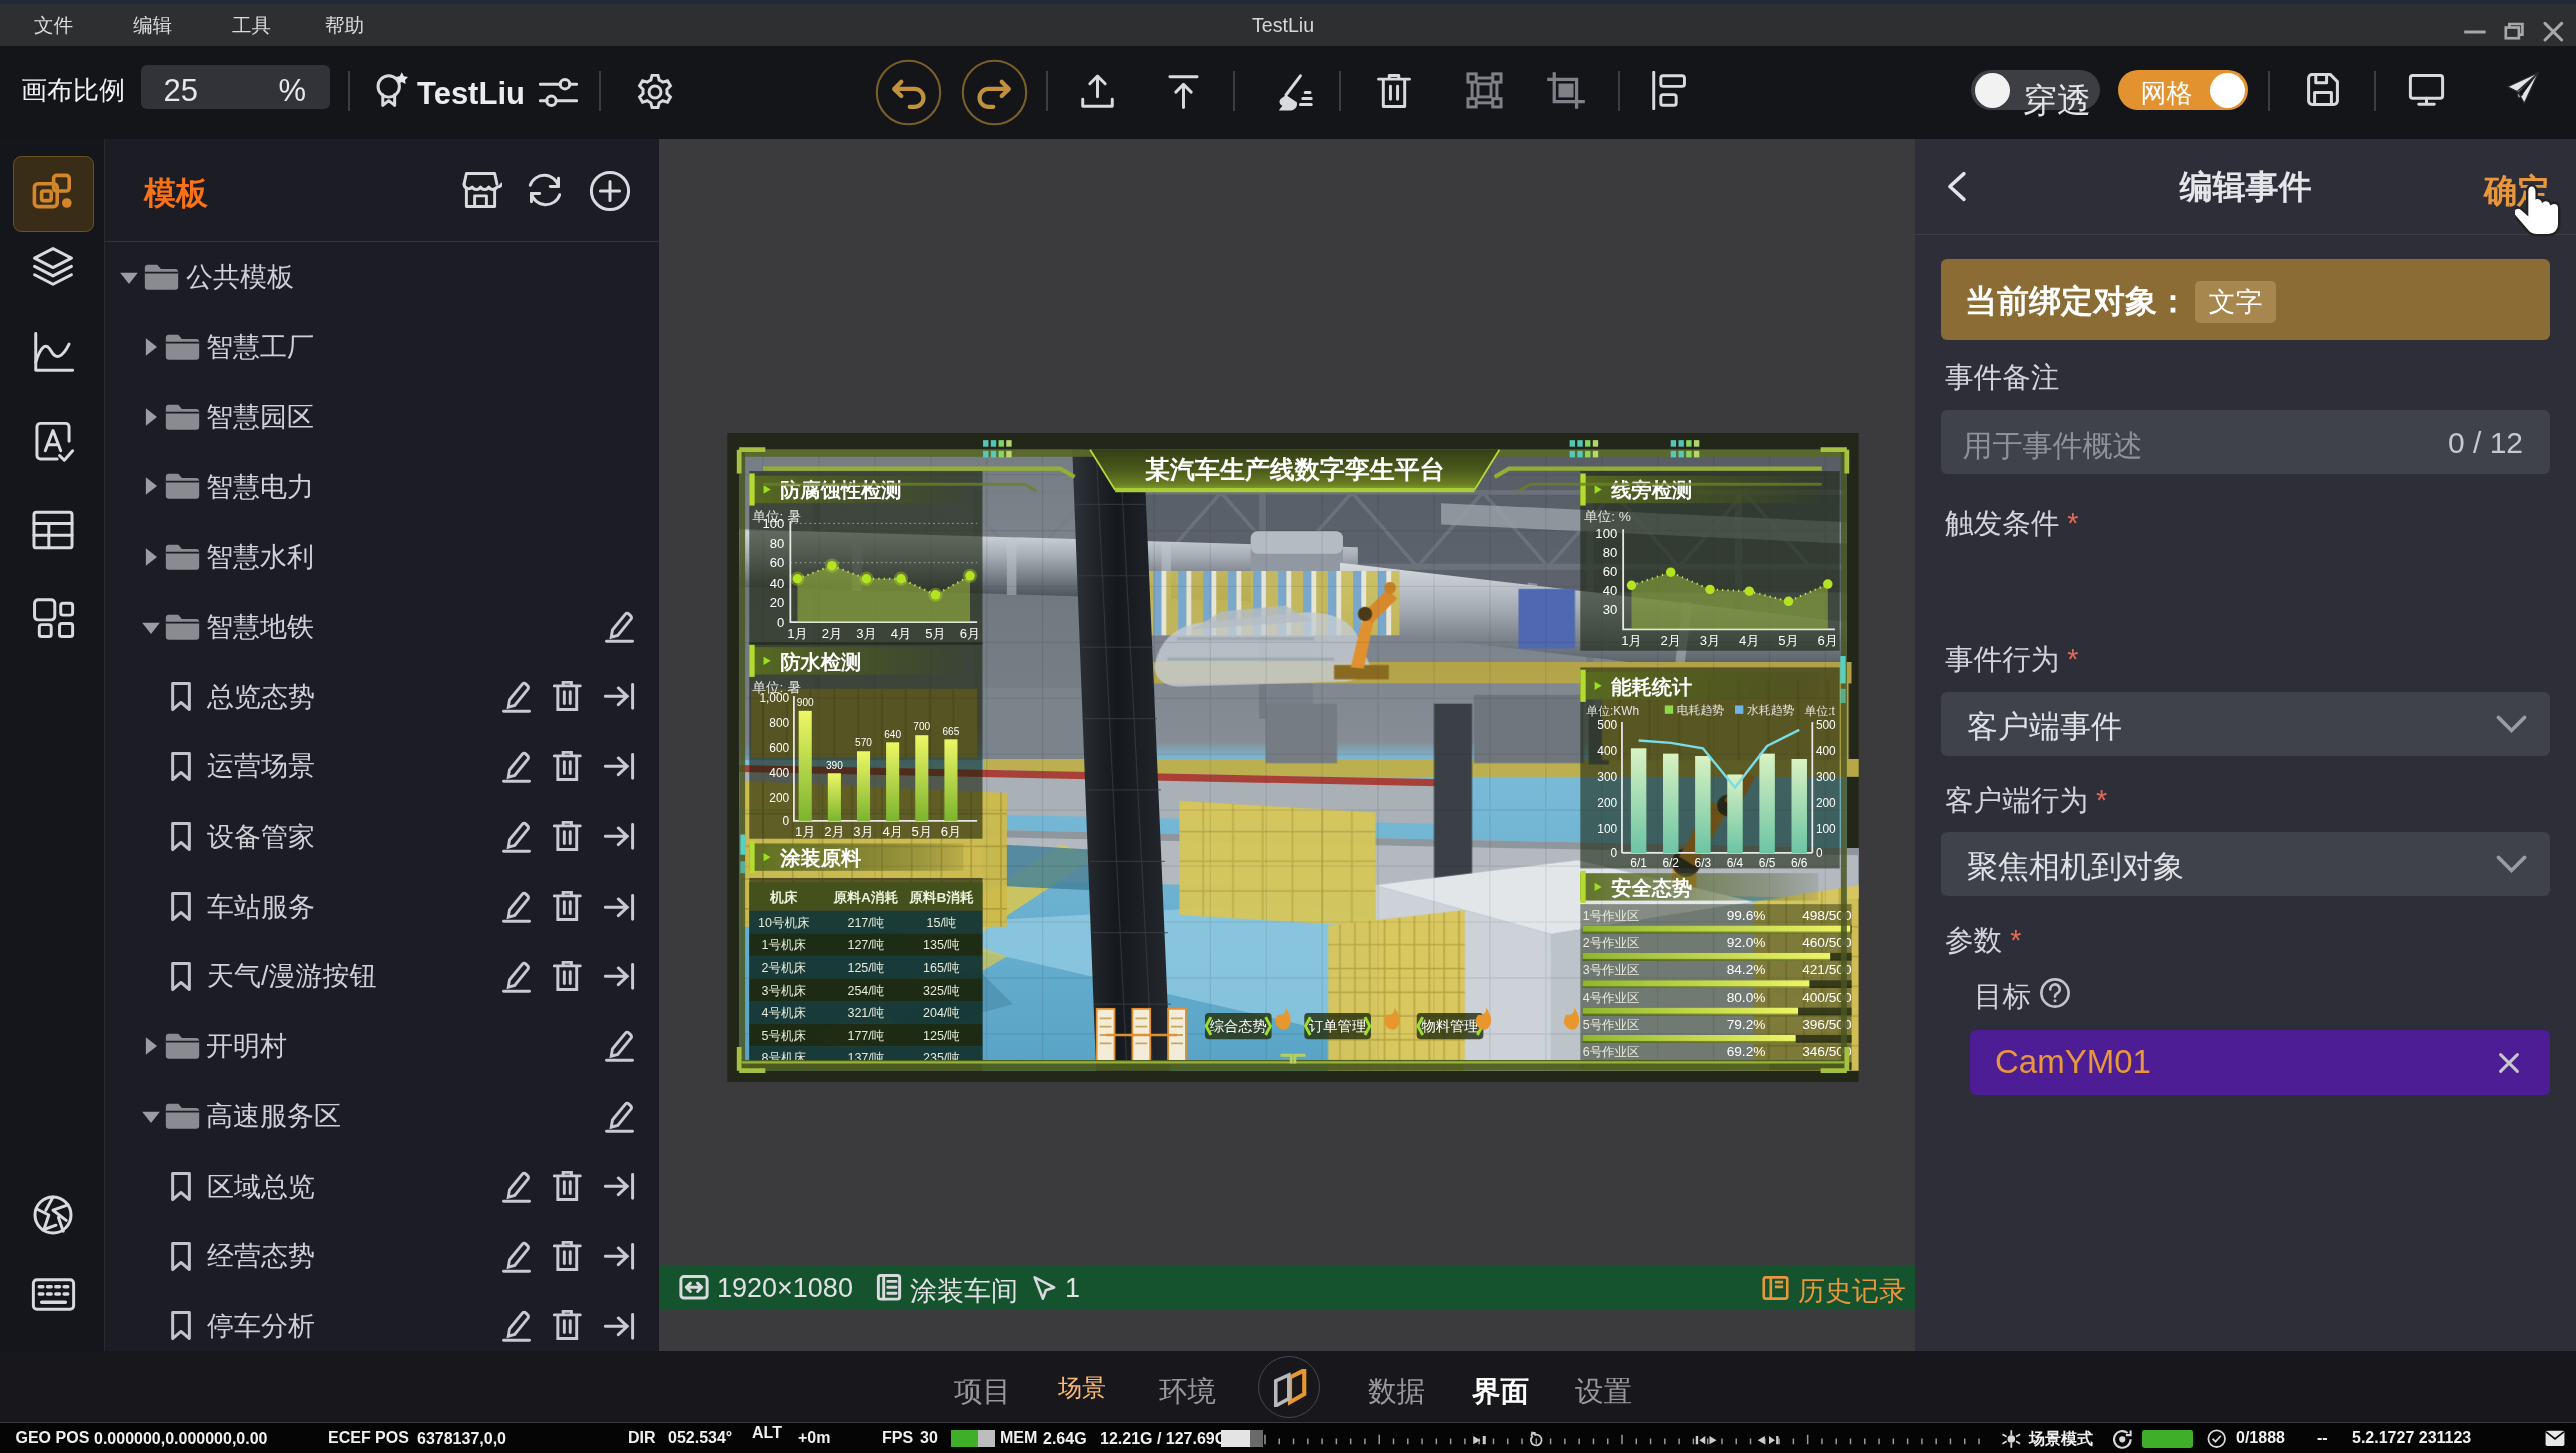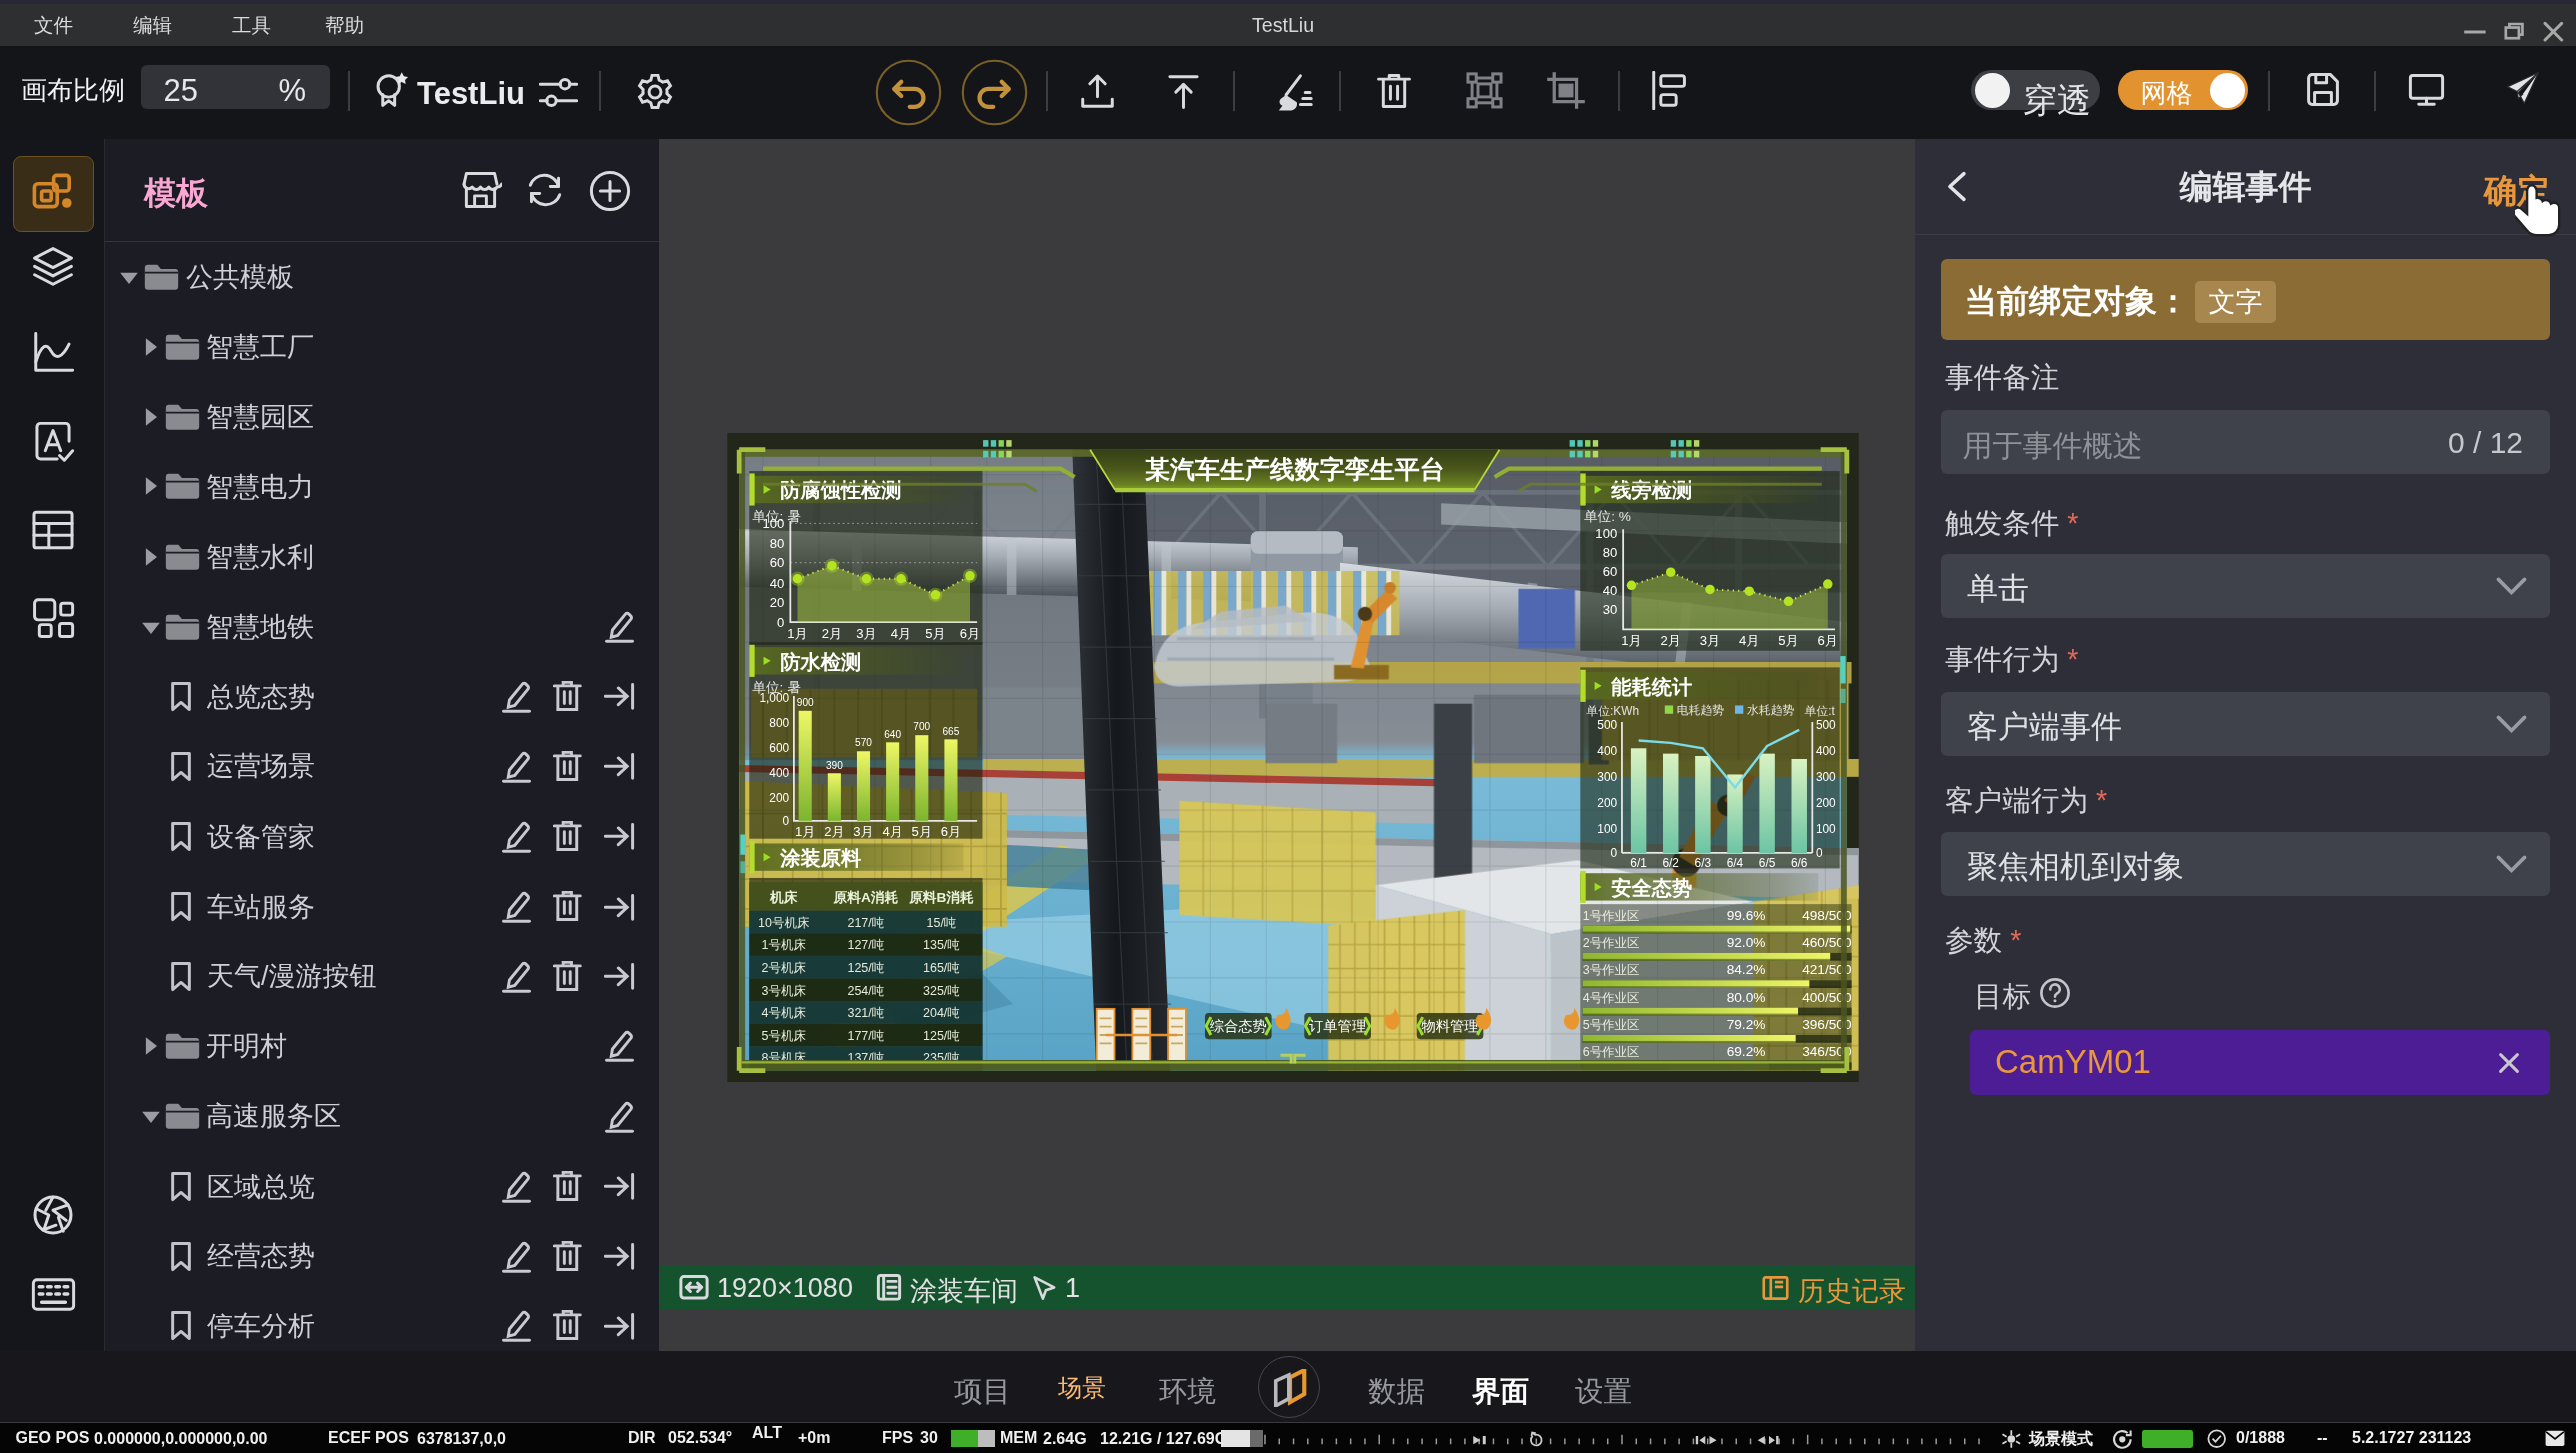--- a/index.html
+++ b/index.html
@@ -209,21 +209,21 @@
     </g>
   </svg>
   <svg class="abs" style="left:31px;top:1138px" width="45" height="35" viewBox="0 0 76 58">
     <g class="ic" stroke-width="5">
       <rect x="4" y="4" width="68" height="50" rx="6"></rect>
       <path d="M14 16 h6 M28 16 h6 M42 16 h6 M56 16 h6 M14 28 h6 M28 28 h6 M42 28 h6 M56 28 h6 M18 42 h40" stroke-width="6"></path>
     </g>
   </svg>
 </div>
 <div class="abs" id="leftpanel">
-<div class="abs" style="left:39px;top:33px;font-size:32px;color:#f9a8d4;font-weight:bold">模板</div>
+<div class="abs" style="left:39px;top:33px;font-size:32px;color:#f97316;font-weight:bold">模板</div>
 <svg class="abs" style="left:354px;top:31px" width="43" height="40" viewBox="0 0 72 68">
       <g class="ic" stroke-width="5.5">
         <path d="M8 24 L12 6 h48 l4 18"></path>
         <path d="M8 24 a8 8 0 0 0 14 5 a8 8 0 0 0 14 0 a8 8 0 0 0 14 0 a8 8 0 0 0 14 0 a8 8 0 0 0 8 -5"></path>
         <path d="M12 32 v30 h48 V32 M26 62 V44 h20 v18"></path>
       </g>
     </svg>
 <svg class="abs" style="left:419px;top:31px" width="42" height="40" viewBox="0 0 70 68">
       <g class="ic" stroke-width="6">
         <path d="M12 40 a25 25 0 0 0 48 2 M58 28 a25 25 0 0 0 -48 -2"></path>
@@ -1015,26 +1015,20 @@
  <div class="abs" style="left:26px;top:120px;width:609px;height:81px;background:#8a6c34;border-radius:6px">
    <div class="abs" style="left:24px;top:21.4px;font-size:32px;font-weight:bold;color:#fff">当前绑定对象：</div>
    <div class="abs" style="left:254px;top:22px;width:81px;height:42px;background:#a8874e;border-radius:4.8px;text-align:center;line-height:42px;font-size:27px;color:#fff">文字</div>
  </div>
  <div class="abs lab" style="left:30px;top:219px">事件备注</div>
  <div class="inbox" style="top:271px">
    <div class="abs" style="left:21.4px;top:15.5px;font-size:30px;color:#8f9199">用于事件概述</div>
    <div class="abs" style="right:27px;top:15.5px;font-size:30px;color:#c6c8ce">0 / 12</div>
  </div>
  <div class="abs lab" style="left:30px;top:365px">触发条件 <span class="star">*</span></div>
- <div class="inbox" style="top:415px">
-   <div class="abs" style="left:26px;top:14.3px;font-size:31px;color:#dfe1e5">单击</div>
-   <svg class="abs" style="right:22.6px;top:22.6px" width="31" height="19" viewBox="0 0 52 32">
-        <path d="M4 4 L26 26 L48 4" fill="none" stroke="#9a9ca4" stroke-width="6" stroke-linecap="round"></path>
-      </svg>
- </div>
  <div class="abs lab" style="left:30px;top:501px">事件行为 <span class="star">*</span></div>
  <div class="inbox" style="top:553px">
    <div class="abs" style="left:26px;top:14.3px;font-size:31px;color:#dfe1e5">客户端事件</div>
    <svg class="abs" style="right:22.6px;top:22.6px" width="31" height="19" viewBox="0 0 52 32">
         <path d="M4 4 L26 26 L48 4" fill="none" stroke="#9a9ca4" stroke-width="6" stroke-linecap="round"></path>
       </svg>
  </div>
  <div class="abs lab" style="left:30px;top:642px">客户端行为 <span class="star">*</span></div>
  <div class="inbox" style="top:693px">
    <div class="abs" style="left:26px;top:14.3px;font-size:31px;color:#dfe1e5">聚焦相机到对象</div>

